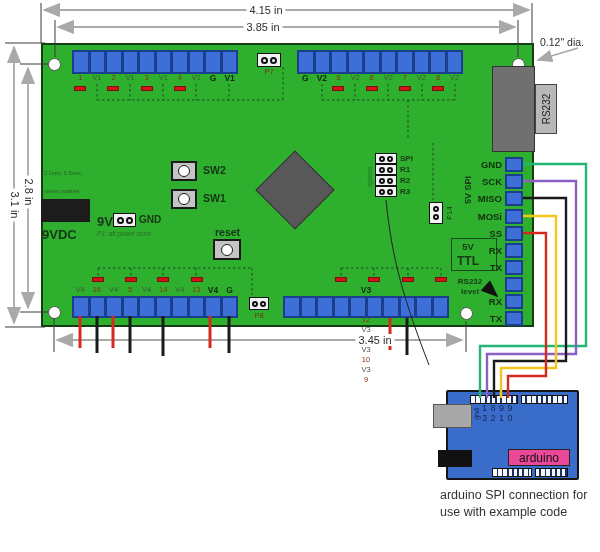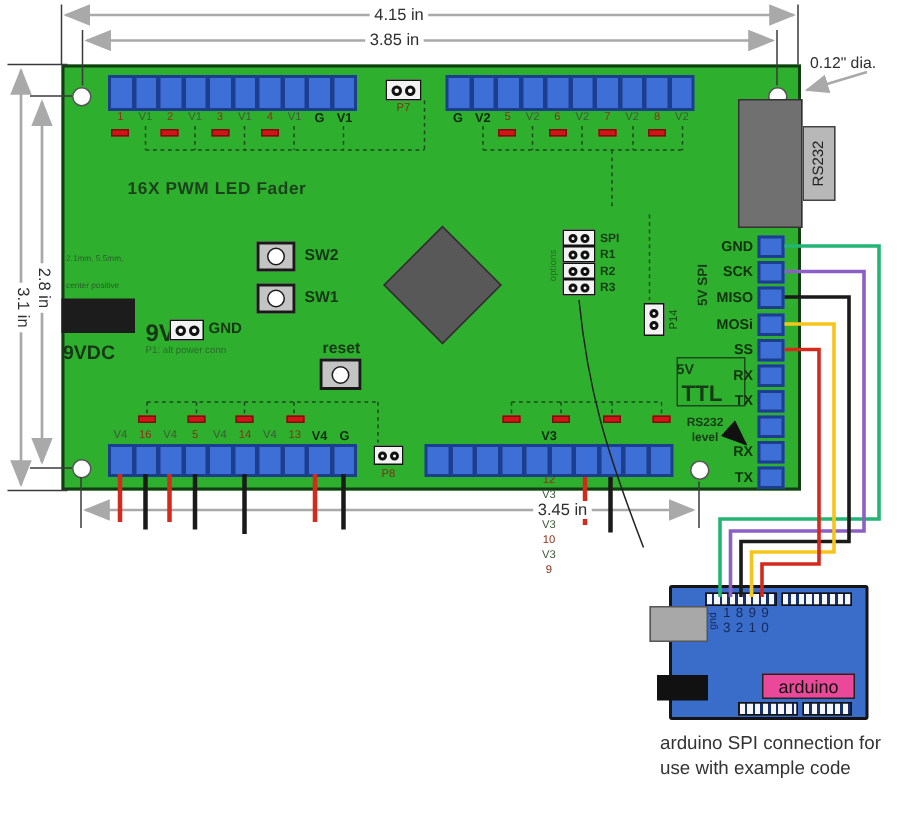--- a/index.html
+++ b/index.html
@@ -111,27 +111,26 @@
     <span class="t-num">7</span>
     <span class="t-v">V2</span>
     <span class="t-num">8</span>
     <span class="t-v">V2</span>
   </div>
   <div class="abs led" style="left:332px;top:86px;"></div>
   <div class="abs led" style="left:366px;top:86px;"></div>
   <div class="abs led" style="left:399px;top:86px;"></div>
   <div class="abs led" style="left:432px;top:86px;"></div>
 
-  <div class="abs silk" style="left:85px;top:120px;font-size:11.5px;font-weight:bold;letter-spacing:.4px;color:#1c421c;">16X PWM LED Fader</div>
 
   <div class="abs silk" style="left:44px;top:170px;font-size:5.5px;color:#2a5c2a;">2.1mm, 5.5mm,</div>
   <div class="abs silk" style="left:44px;top:188px;font-size:5.5px;color:#2a5c2a;">center positive</div>
   <div class="abs" style="left:41px;top:199px;width:49px;height:23px;background:#1c1c1c;z-index:3;"></div>
   <div class="abs silk" style="left:42px;top:227px;font-size:13px;font-weight:bold;color:#163616;">9VDC</div>
-  <div class="abs silk" style="left:97px;top:214px;font-size:16px;font-weight:bold;color:#163616;">9V</div>
+  <div class="abs silk" style="left:97px;top:214px;font-size:13px;font-weight:bold;color:#163616;">9V</div>
   <div class="abs jbox" style="left:113px;top:213px;width:23px;height:14px;">
     <span class="jdot"></span>
       <span class="jdot"></span>
   </div>
   <div class="abs silk" style="left:139px;top:214px;font-size:10px;font-weight:bold;color:#163616;">GND</div>
   <div class="abs silk" style="left:97px;top:230px;font-size:6.5px;color:#2a6b2a;">P1: alt power conn</div>
 
   <div class="abs btn" style="left:171px;top:161px;width:26px;height:20px;">
       <span class="bdot"></span>
     </div>
@@ -190,22 +189,22 @@
   <div class="abs pinlabel" style="top:176px;">SCK</div>
   <div class="abs pinlabel" style="top:193px;">MISO</div>
   <div class="abs pinlabel" style="top:211px;">MOSi</div>
   <div class="abs pinlabel" style="top:228px;">SS</div>
   <div class="abs pinlabel" style="top:245px;">RX</div>
   <div class="abs pinlabel" style="top:262px;">TX</div>
   <div class="abs pinlabel" style="top:296px;">RX</div>
   <div class="abs pinlabel" style="top:313px;">TX</div>
 
   <div class="abs" style="left:451px;top:238px;width:46px;height:33px;border:1.5px solid #1c4a1c;z-index:2;"></div>
-  <div class="abs silk" style="left:451px;top:241px;width:34px;font-size:9.5px;font-weight:bold;">5V</div>
-  <div class="abs silk" style="left:451px;top:254px;width:34px;text-align:center;font-size:15px;font-weight:bold;">TTL</div>
+  <div class="abs silk" style="left:451px;top:241px;width:34px;text-align:center;font-size:9.5px;font-weight:bold;">5V</div>
+  <div class="abs silk" style="left:451px;top:254px;width:34px;text-align:center;font-size:12px;font-weight:bold;">TTL</div>
 
   <div class="abs silk" style="left:450px;top:277px;width:40px;text-align:center;font-size:8px;font-weight:bold;">RS232</div>
   <div class="abs silk" style="left:450px;top:287px;width:40px;text-align:center;font-size:8px;font-weight:bold;">level</div>
 
   <div class="abs" style="left:492px;top:66px;width:43px;height:86px;background:#707070;border:1.5px solid #333;z-index:3;"></div>
   <div class="abs" style="left:535px;top:84px;width:22px;height:50px;background:#b8b8b8;border:1.5px solid #444;z-index:3;"></div>
   <div class="abs vrotc" style="left:546px;top:109px;font-size:10px;color:#222;z-index:4;white-space:nowrap;">RS232</div>
 
   <div class="abs led" style="left:92px;top:277px;"></div>
   <div class="abs led" style="left:125px;top:277px;"></div>

